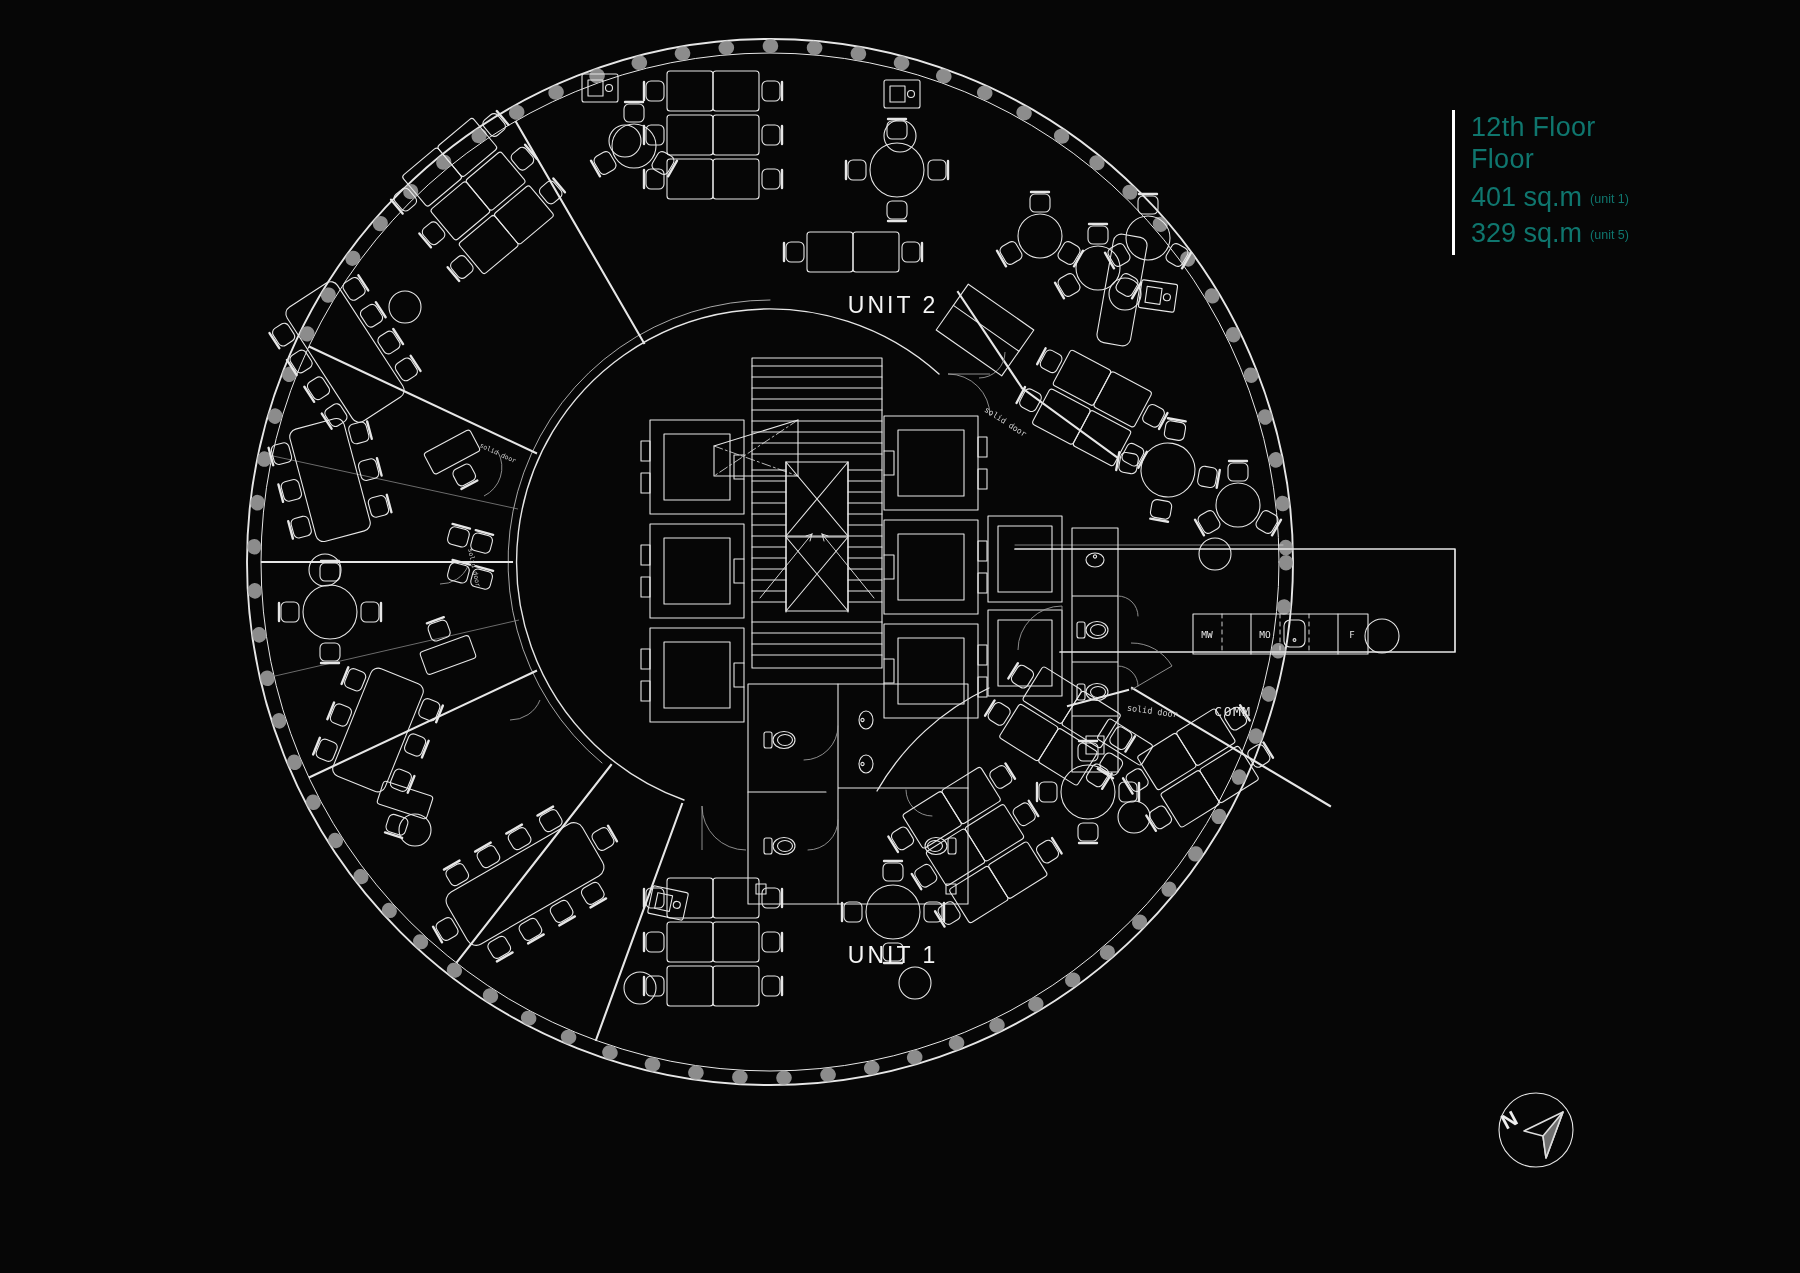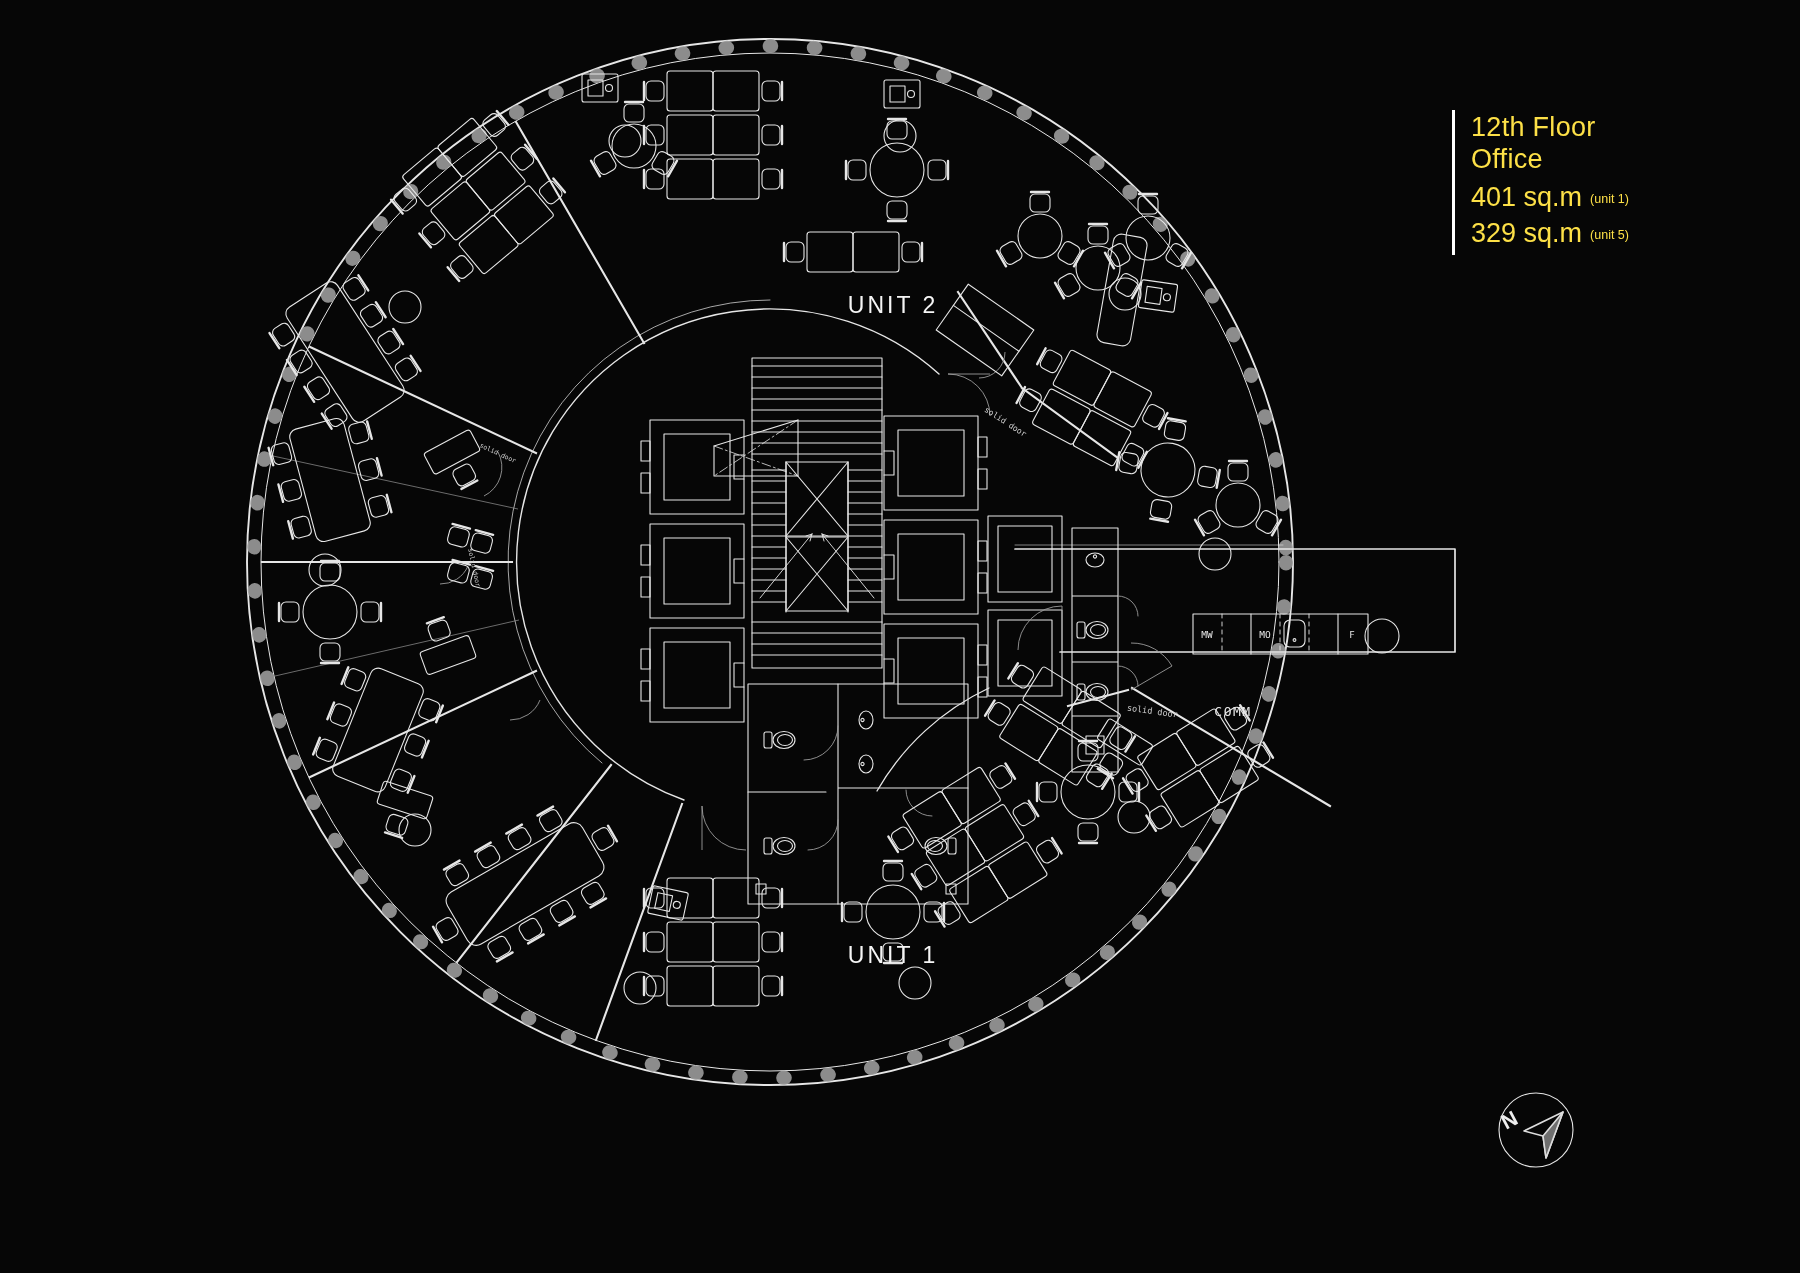--- a/index.html
+++ b/index.html
@@ -11,21 +11,21 @@
   svg{position:absolute;left:0;top:0;}
   .ln{fill:none;stroke:var(--line-bright);stroke-width:1.1;stroke-linecap:round;stroke-linejoin:round;}
   .wall{fill:none;stroke:var(--line-bright);stroke-width:2.1;stroke-linecap:square;}
   .thin{fill:none;stroke:var(--line-dim);stroke-width:.9;}
   .faint{fill:none;stroke:var(--line-dim);stroke-width:.8;opacity:.85;}
   text.unit{font-family:"Liberation Sans",sans-serif;fill:var(--text);font-size:23px;
             letter-spacing:3px;text-anchor:middle;stroke:none;}
   text.cad{font-family:"DejaVu Sans Mono",monospace;fill:#e8e8e8;text-anchor:middle;stroke:none;}
   text.cad-sm{font-family:"DejaVu Sans Mono",monospace;fill:#cfcfcf;text-anchor:middle;stroke:none;}
   .titleblock{position:absolute;left:1452px;top:110px;border-left:3px solid #ffffff;
-              padding:2px 0 6px 16px;color:#fde047;}
+              padding:2px 0 6px 16px;color:#0f766e;}
   .tb-big{font-size:27px;line-height:1.17;font-weight:400;letter-spacing:.3px;}
   .tb-area{font-size:27px;line-height:1.2;margin-top:6px;white-space:nowrap;}
   .tb-area.second{margin-top:3px;}
   .tb-note{font-size:12.5px;margin-left:8px;position:relative;top:-3px;text-align:center;}
 </style>
 </head>
 <body>
 
 <div class="stage">
 
@@ -329,18 +329,18 @@
   <g>
     <circle cx="1536" cy="1130" r="37" class="ln" stroke-width="2"></circle>
     <text font-family="Liberation Sans, sans-serif" font-weight="bold" font-size="21" fill="#eeeeee" transform="translate(1506,1130) rotate(-28)">N</text>
     <path d="M1563,1112 L1524,1131 L1543,1136 L1546,1158 Z" fill="none" stroke="#dddddd" stroke-width="1.6" stroke-linejoin="round"></path>
     <path d="M1563,1112 L1543,1136 L1546,1158 Z" fill="#6f6f6f" stroke="#dddddd" stroke-width="1.6" stroke-linejoin="round"></path>
   </g>
 </svg>
 
   <div class="titleblock">
     <div class="tb-big">12th Floor</div>
-    <div class="tb-big">Office</div>
+    <div class="tb-big">Floor</div>
     <div class="tb-area"><span>401 sq.m</span><span class="tb-note">(unit 1)</span></div>
     <div class="tb-area second"><span>329 sq.m</span><span class="tb-note">(unit 5)</span></div>
   </div>
 
 </div>
 
 </body></html>

